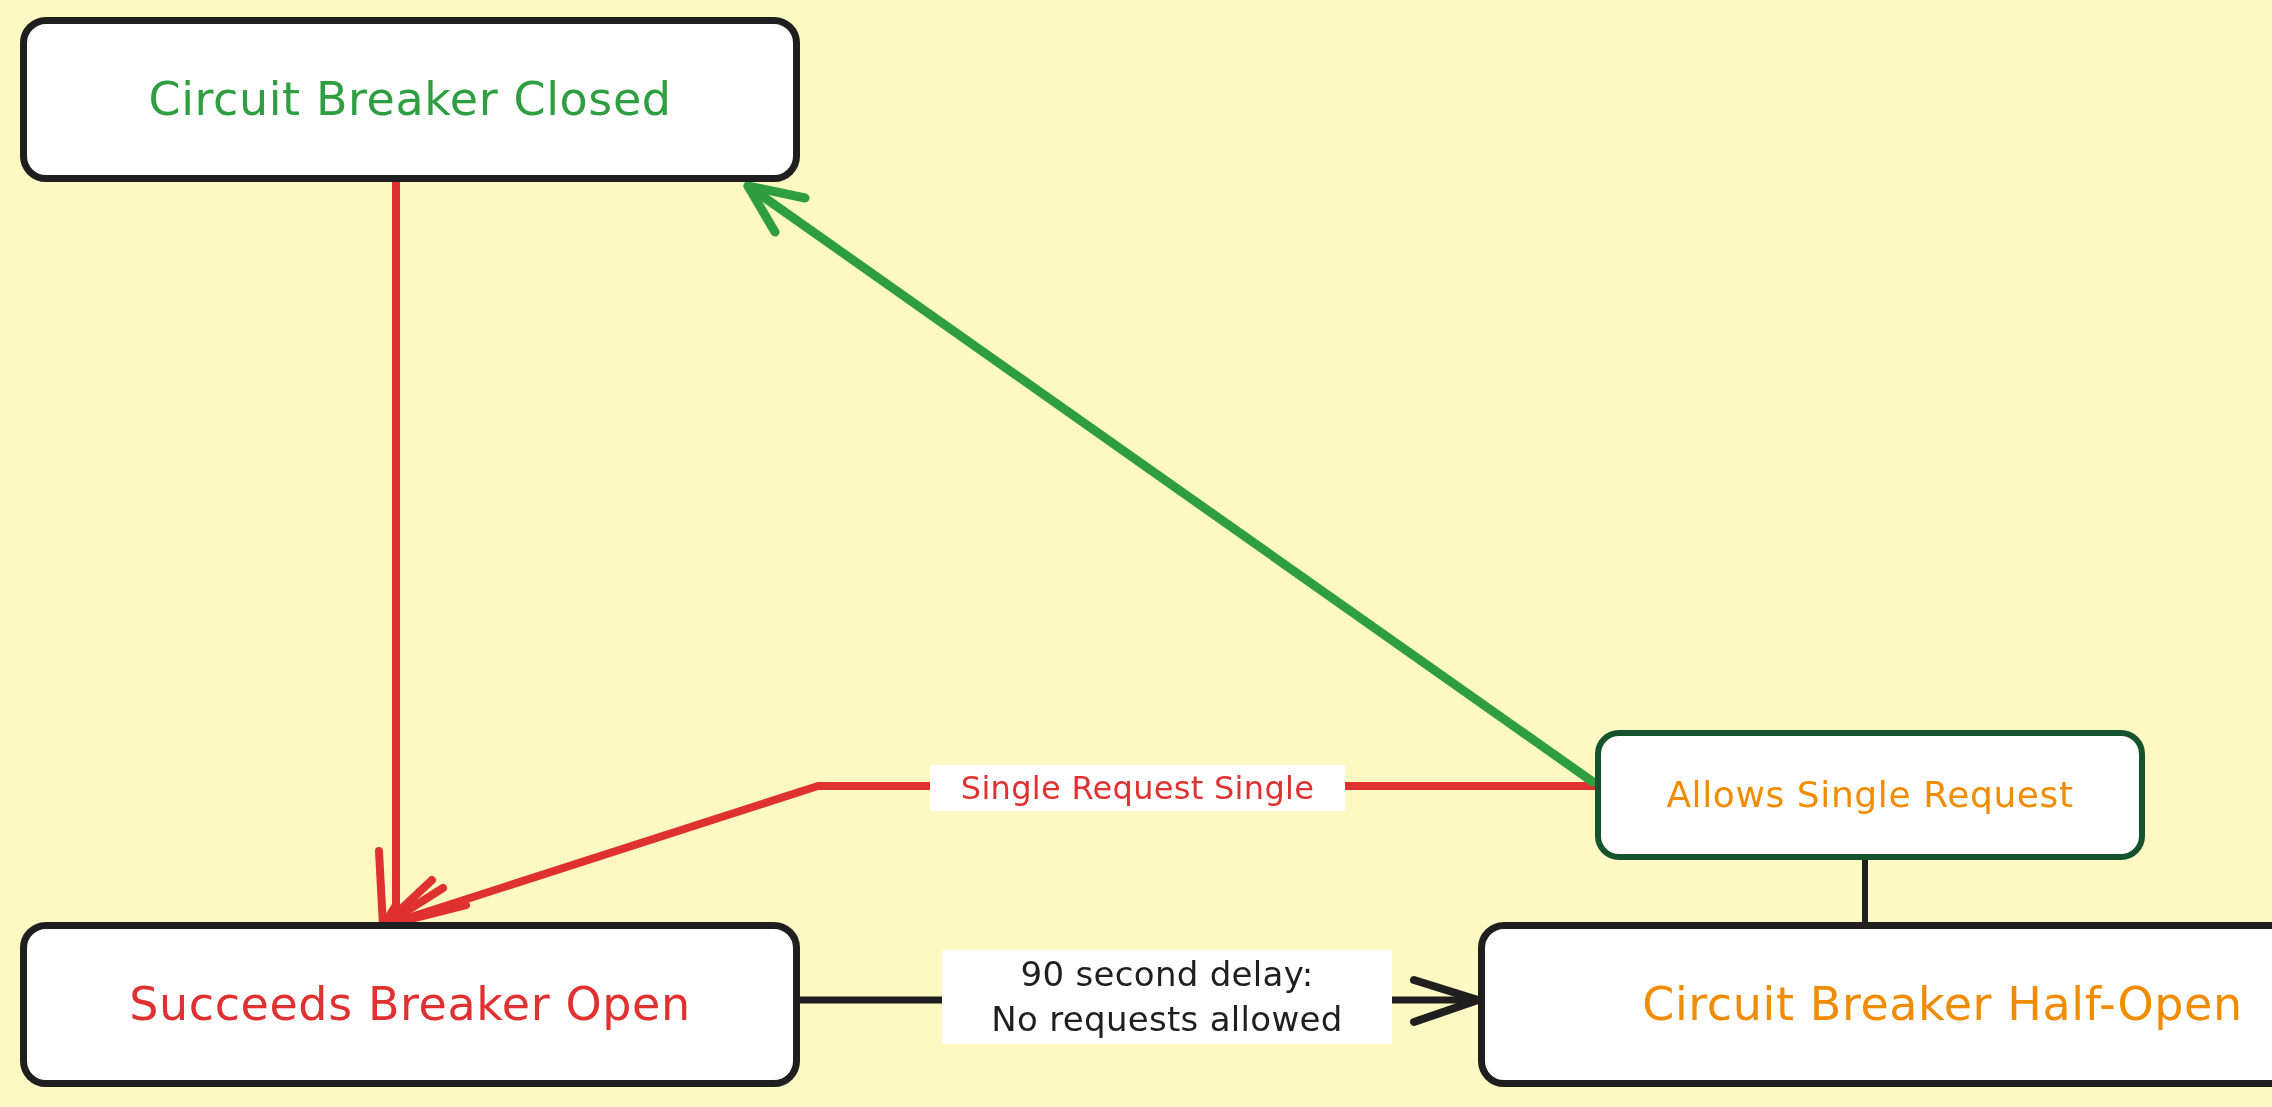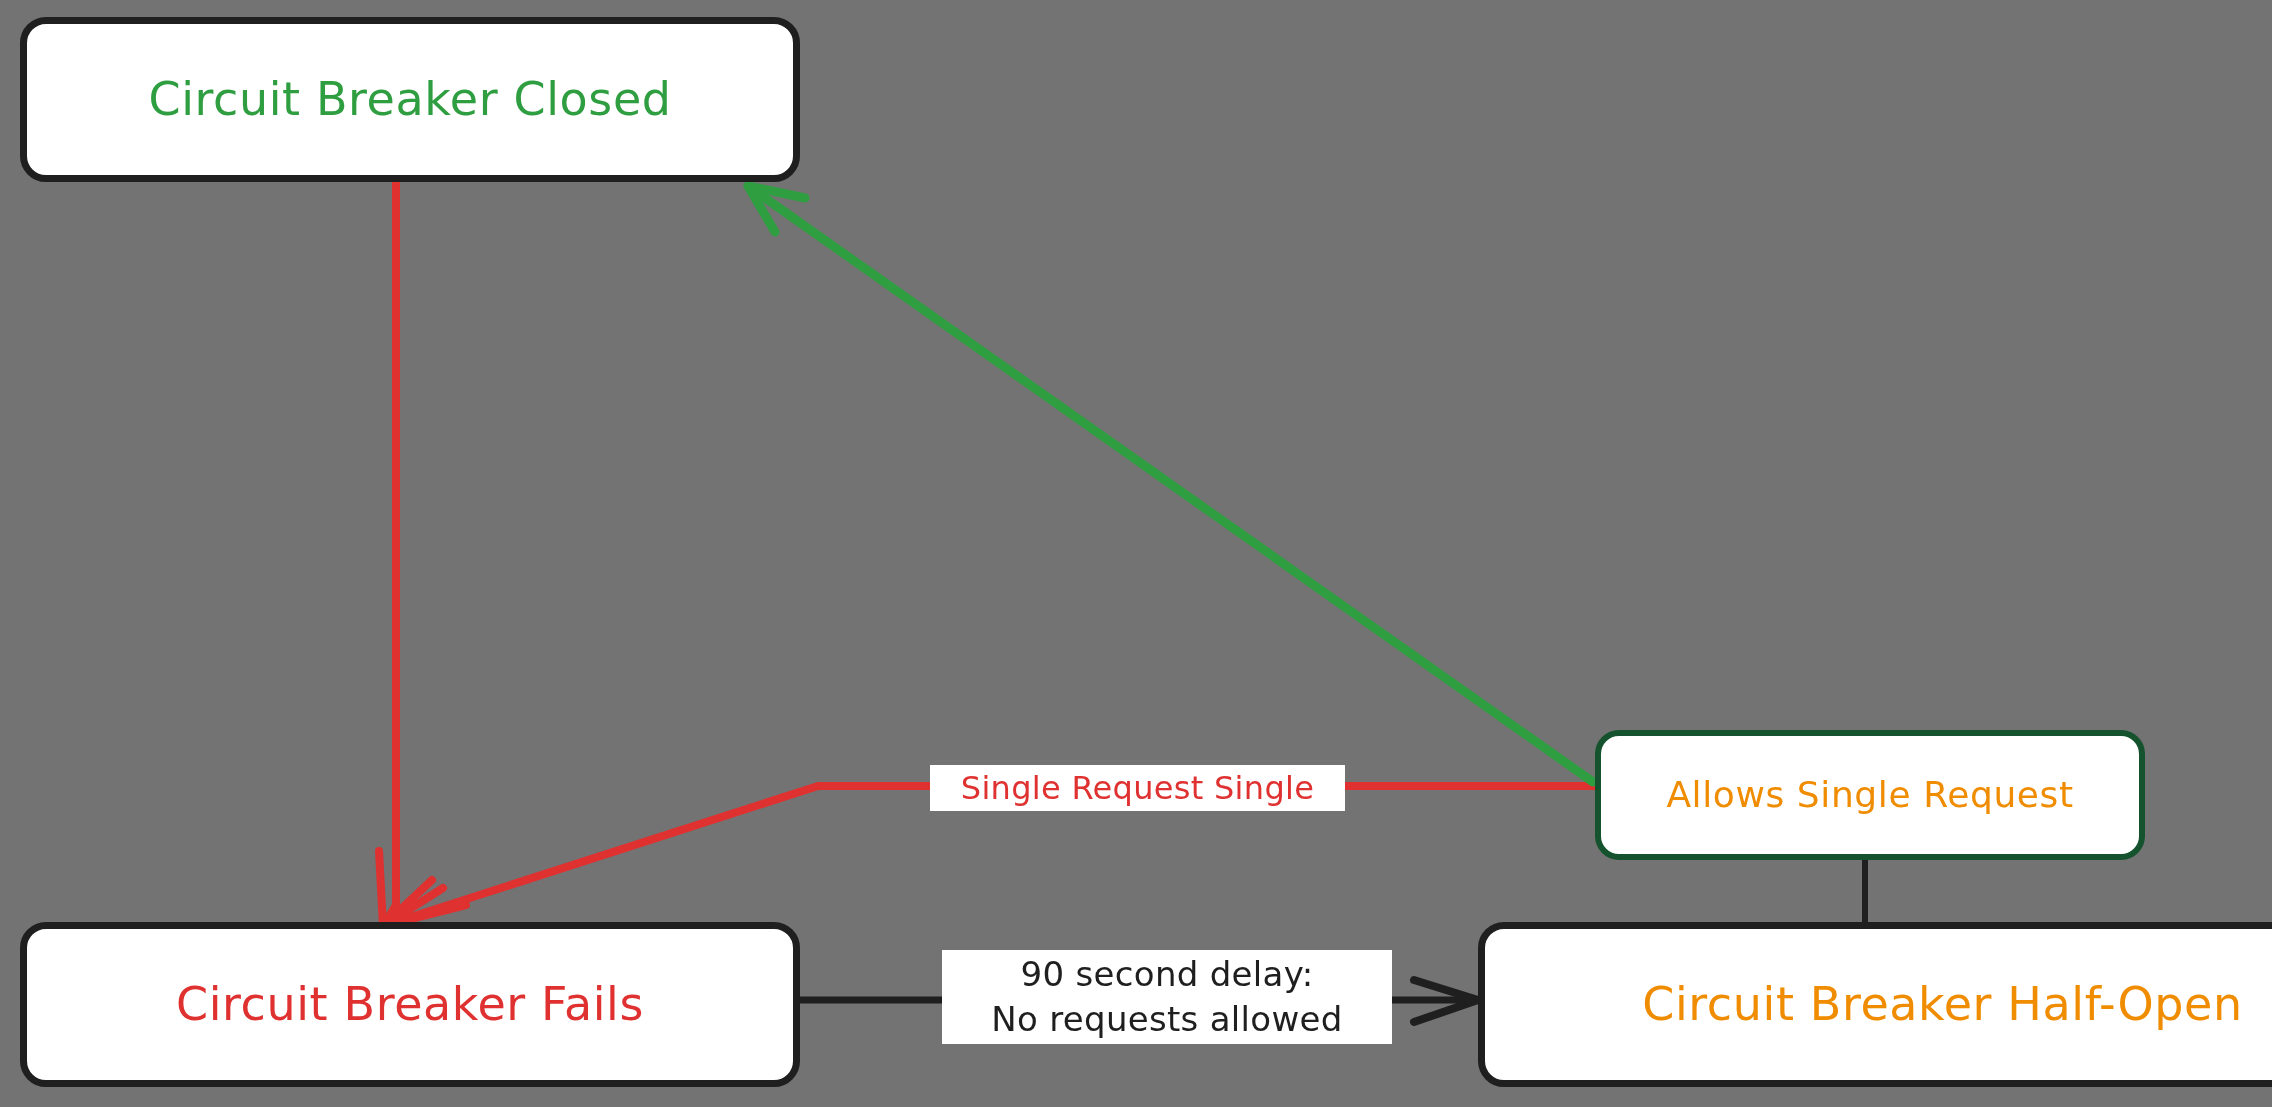--- a/index.html
+++ b/index.html
@@ -4,21 +4,21 @@
 <style>
   html, body {
     margin: 0;
     padding: 0;
     background: #ffffff;
   }
   #canvas {
     position: relative;
     width: 2272px;
     height: 1107px;
-    background: #737373;
+    background: #fef9c3;
     overflow: hidden;
     font-family: "DejaVu Sans", sans-serif;
   }
   svg.layer {
     position: absolute;
     left: 0;
     top: 0;
     width: 2272px;
     height: 1107px;
     pointer-events: none;
@@ -103,21 +103,21 @@
     <g>
       <path d="M 1865 922 L 1865 860" fill="none" stroke="#1f1f1f" stroke-width="6" stroke-linecap="round"></path>
     </g>
   </svg>
 
   <div class="node state" style="left:20px; top:17px; width:780px; height:165px;">
     <span class="node-label lbl-closed">Circuit Breaker Closed</span>
   </div>
 
   <div class="node state" style="left:20px; top:922px; width:780px; height:165px;">
-    <span class="node-label lbl-open">Circuit Breaker Fails</span>
+    <span class="node-label lbl-open">Succeeds Breaker Open</span>
   </div>
 
   <div class="node state" style="left:1478px; top:922px; width:929px; height:165px;">
     <span class="node-label lbl-half">Circuit Breaker Half-Open</span>
   </div>
 
   <div class="node accent" style="left:1595px; top:730px; width:550px; height:130px;">
     <span class="node-label lbl-allows">Allows Single Request</span>
   </div>
 

